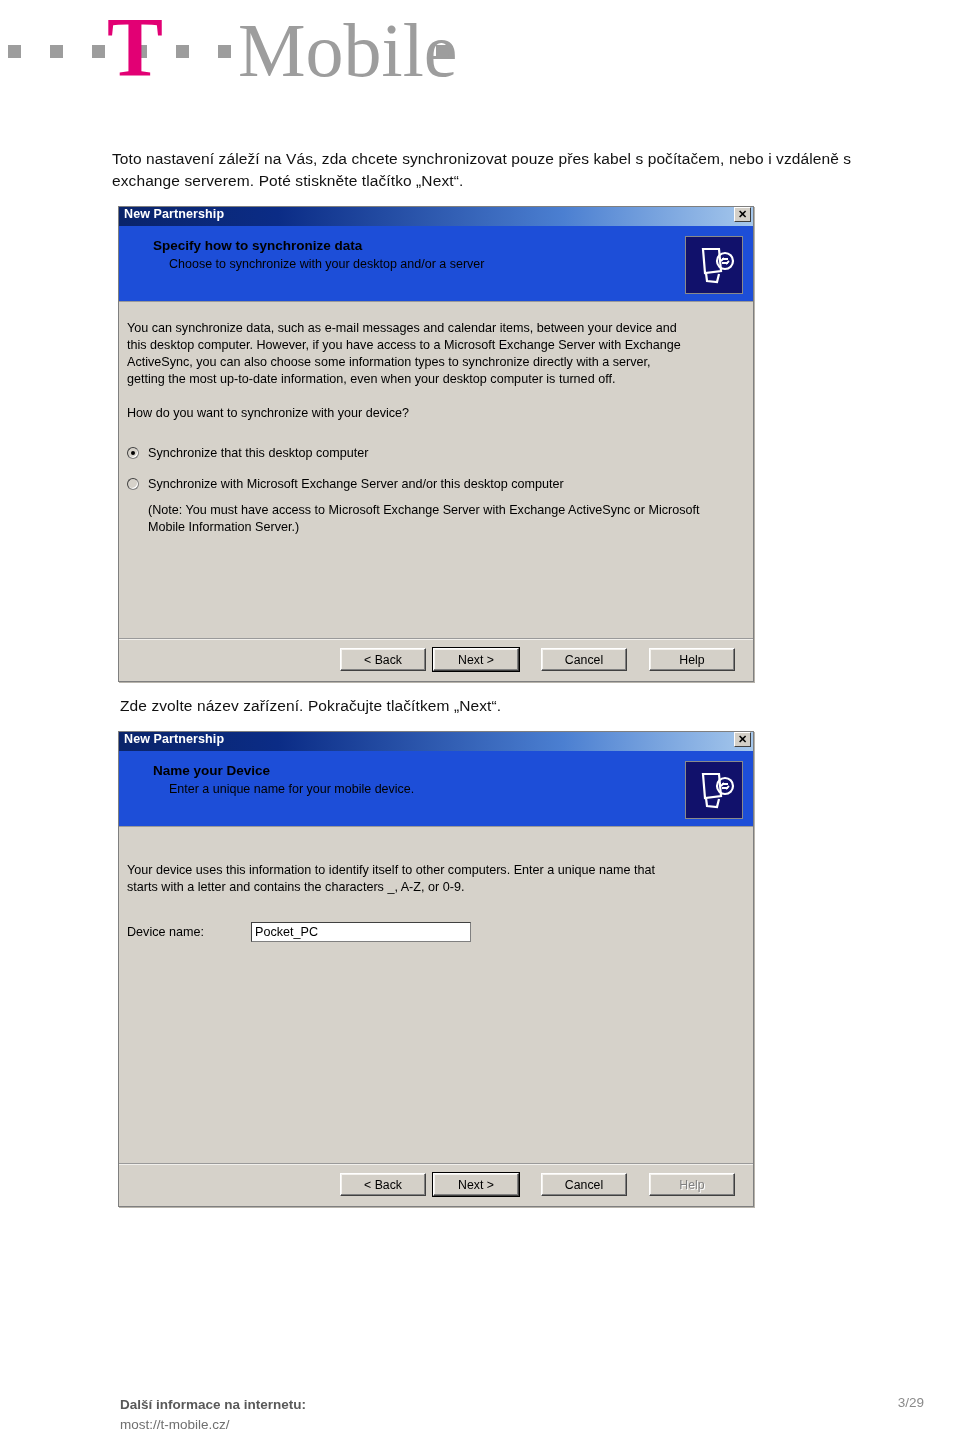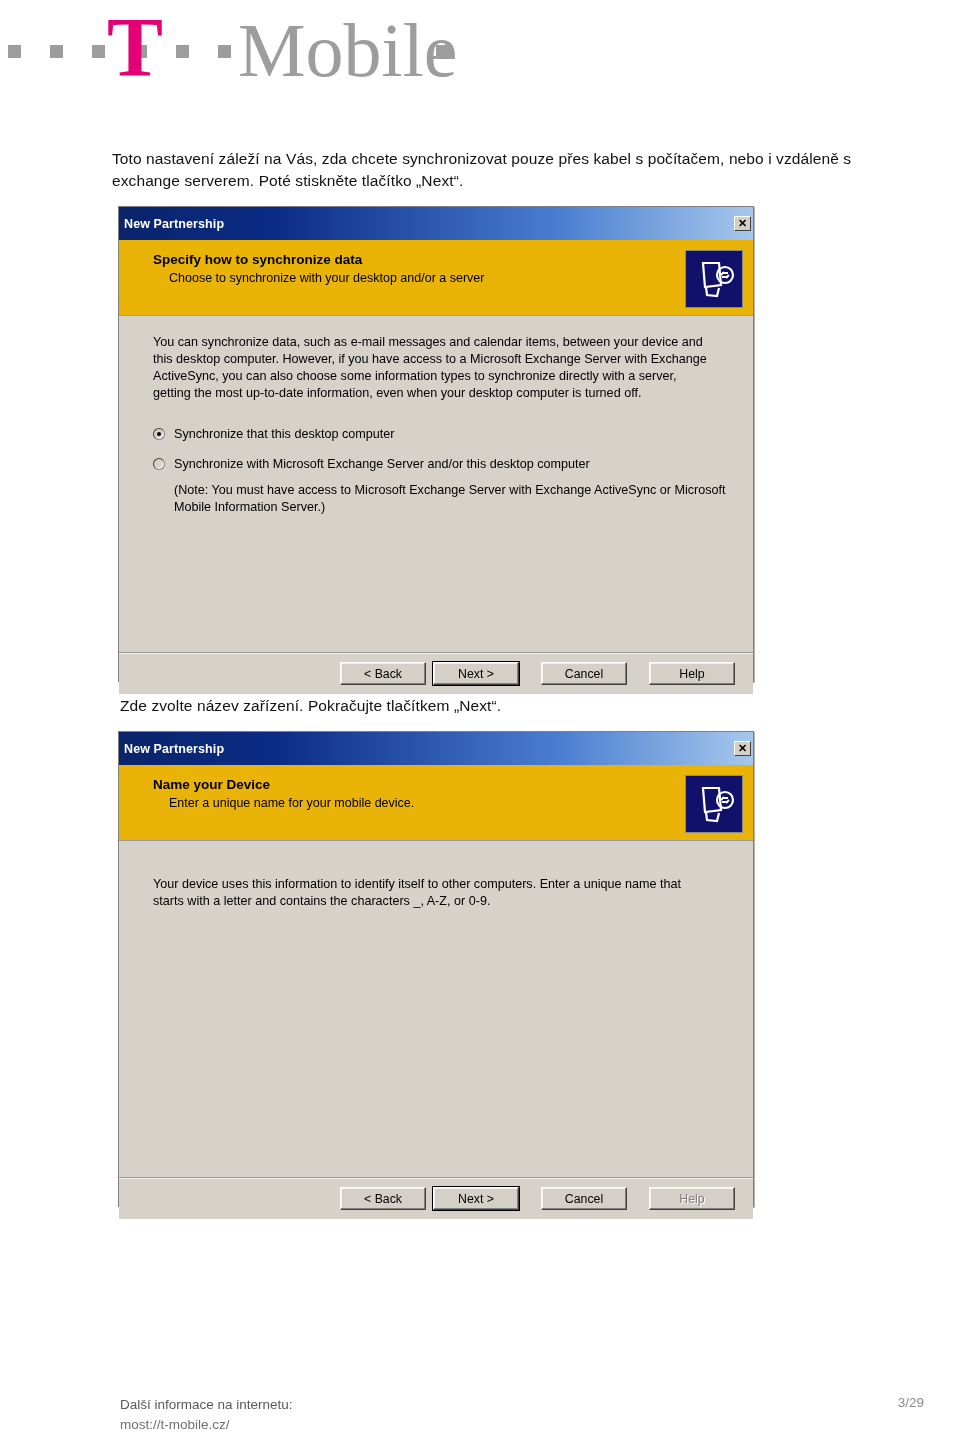--- a/index.html
+++ b/index.html
@@ -42,24 +42,24 @@
     position: absolute;
     border: 1px solid #7f7f7f;
     background: #d6d2ca;
     box-shadow: 1px 1px 0 #b8b4ac;
     box-sizing: border-box;
   }
   #dialog-sync { left: 118px; top: 206px; width: 636px; height: 476px; }
   #dialog-name { left: 118px; top: 731px; width: 636px; height: 476px; }
 
   .titlebar {
-    height: 33px;
+    height: 19px;
     background: linear-gradient(to right, #0a246a 0%, #0b2c86 25%, #4b7fd1 70%, #a6c8ec 100%);
     display: flex;
-    align-items: center;
+    align-items: flex-start;
     padding: 0 2px 0 5px;
     box-sizing: border-box;
   }
   .titlebar-text {
     color: #ffffff;
     font-size: 12.5px;
     font-weight: bold;
     font-family: "Liberation Sans", sans-serif;
     letter-spacing: .1px;
     flex: 1;
@@ -72,21 +72,21 @@
     border-right-color: #404040;
     border-bottom-color: #404040;
     display: flex; align-items: center; justify-content: center;
     font-size: 11px; font-weight: bold; line-height: 1;
     color: #000; font-family: "Liberation Sans", sans-serif;
     box-sizing: border-box;
   }
 
   
   .dlg-header {
-    background: #eab308;
+    background: #1d4ed8;
     border-bottom: 1px solid #9a9a9a;
     height: 76px;
     display: flex;
     align-items: flex-start;
     box-sizing: border-box;
     padding: 10px 10px 0 12px;
   }
   .dlg-header-texts { flex: 1; padding-left: 22px; padding-top: 2px; }
   .dlg-title {
     font-size: 13.5px;
@@ -105,21 +105,21 @@
     border: 1px solid #8a8a8a;
     flex: none;
     position: relative;
   }
   .dlg-icon svg { position: absolute; left: 0; top: 0; }
 
   
   .dlg-body {
     position: relative;
     height: 336px;
-    padding: 18px 22px 0 34px;
+    padding: 18px 22px 0 8px;
     box-sizing: border-box;
     background: #d6d2ca;
   }
   .body-text {
     font-size: 12.6px;
     line-height: 1.34;
     color: #000;
     max-width: 560px;
   }
   .body-text.spaced { margin-top: 17px; }
@@ -236,21 +236,21 @@
   .page-footer {
     position: absolute;
     left: 120px;
     right: 36px;
     bottom: 18px;
     display: flex;
     align-items: flex-start;
     justify-content: space-between;
   }
   .footer-left { font-size: 13.5px; line-height: 1.5; color: #6f6f6f; }
-  .footer-left .strong { font-weight: normal; color: #595959; }
+  .footer-left .strong { font-weight: bold; color: #595959; }
   .footer-page { font-size: 13.5px; color: #8a8a8a; }
 </style>
 </head>
 <body>
 
 <div class="logo">
   <svg width="520" height="80" viewBox="0 0 520 80" xmlns="http://www.w3.org/2000/svg">
     <g fill="#9d9d9d">
       <rect x="8" y="37" width="13" height="13"></rect>
       <rect x="50" y="37" width="13" height="13"></rect>
@@ -286,20 +286,21 @@
         <path d="M20 36 L21 44 L31 45 L33 37" fill="none" stroke="#ffffff" stroke-width="2.2"></path>
         <circle cx="39" cy="24" r="8" fill="none" stroke="#ffffff" stroke-width="2.2"></circle>
         <path d="M36 22 L42 22 M36 26 L42 26" stroke="#ffffff" stroke-width="1.8"></path>
         <path d="M35 24 L38 21 M43 24 L40 27" stroke="#ffffff" stroke-width="1.8"></path>
       </svg>
     </div>
   </div>
 
   <div class="dlg-body">
     <div class="body-text">You can synchronize data, such as e-mail messages and calendar items, between your device and this desktop computer.  However, if you have access to a Microsoft Exchange Server with Exchange ActiveSync, you can also choose some information types to synchronize directly with a server, getting the most up-to-date information, even when your desktop computer is turned off.</div>
+    <div class="body-text spaced">How do you want to synchronize with your device?</div>
 
     <div class="radio-group">
       <div class="radio-row">
         <span class="radio-mark checked"></span>
         <span class="radio-label">Synchronize that this desktop computer</span>
       </div>
       <div class="radio-row">
         <span class="radio-mark"></span>
         <span class="radio-label">Synchronize with Microsoft Exchange Server and/or this desktop computer</span>
       </div>
@@ -337,20 +338,24 @@
         <circle cx="39" cy="24" r="8" fill="none" stroke="#ffffff" stroke-width="2.2"></circle>
         <path d="M36 22 L42 22 M36 26 L42 26" stroke="#ffffff" stroke-width="1.8"></path>
         <path d="M35 24 L38 21 M43 24 L40 27" stroke="#ffffff" stroke-width="1.8"></path>
       </svg>
     </div>
   </div>
 
   <div class="dlg-body">
     <div class="body-text spaced">Your device uses this information to identify itself to other computers. Enter a unique name that starts with a letter and contains the characters _, A-Z, or 0-9.</div>
 
+    <div class="field-row">
+      <span class="field-label">Device name:</span>
+      <span class="field-input">Pocket_PC</span>
+    </div>
   </div>
 
   <div class="dlg-footer">
     <div class="btn">&lt; Back</div>
     <div class="btn default adjacent">Next &gt;</div>
     <div class="btn gap">Cancel</div>
     <div class="btn gap disabled">Help</div>
   </div>
 </div>
 

